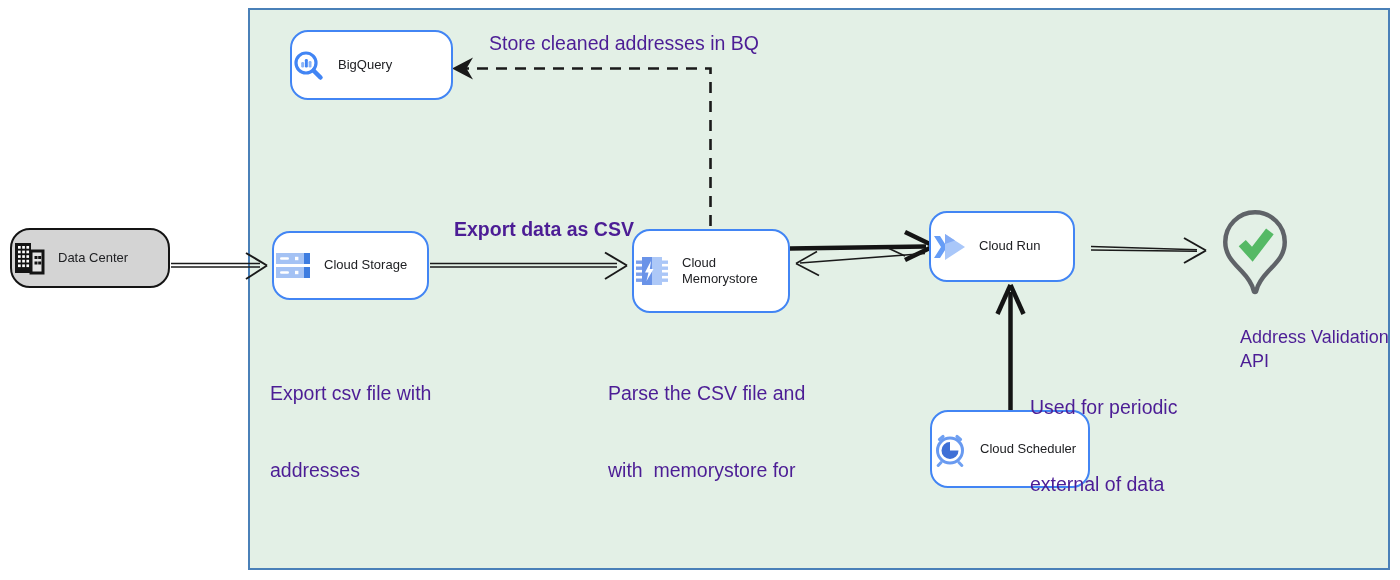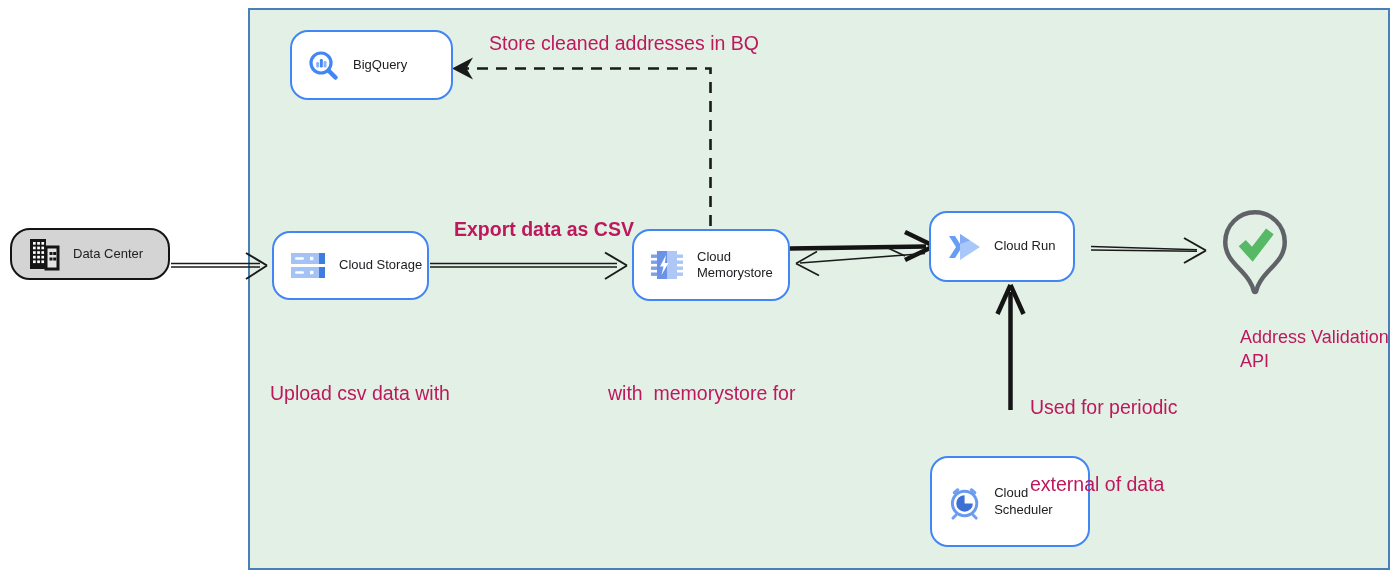--- a/index.html
+++ b/index.html
@@ -12,39 +12,39 @@
   .container-box {
     position:absolute; left:248px; top:8px; width:1142px; height:562px;
     background:#e3f0e6; border:2px solid #4a80b8; box-sizing:border-box; z-index:1;
   }
 
   svg.arrows { position:absolute; left:0; top:0; z-index:2; }
 
   .node {
     position:absolute; background:#ffffff; border:2px solid #4285f4;
     border-radius:18px; display:flex; align-items:center;
-    padding-left:15px; gap:12px; box-sizing:border-box; z-index:3;
+    gap:12px; box-sizing:border-box; z-index:3;
   }
   .node.external {
     background:#d4d4d4; border:2px solid #141414; border-radius:20px;
   }
   .node-label { font-size:13px; color:#202124; line-height:1.25; }
   .wrap2 { width:86px; }
 
-  #node-datacenter  { left:10px;  top:228px; width:160px; height:52px; }
+  #node-datacenter  { left:10px;  top:228px; width:160px; height:60px; }
   #node-bigquery    { left:290px; top:30px;  width:163px; height:70px; }
   #node-storage     { left:272px; top:231px; width:157px; height:69px;text-align:center; }
-  #node-memorystore { left:632px; top:229px; width:158px; height:72px; }
+  #node-memorystore { left:632px; top:229px; width:158px; height:84px; }
   #node-run         { left:929px; top:211px; width:146px; height:71px; }
-  #node-scheduler   { left:930px; top:410px; width:160px; height:91px;margin-top:46px; }
+  #node-scheduler   { left:930px; top:410px; width:160px; height:78px; }
 
   .pin-wrap { position:absolute; left:1221px; top:209px; z-index:3; }
 
   .note {
-    position:absolute; color:#be185d; font-size:19.5px; line-height:25.5px;
+    position:absolute; color:#4c1d95; font-size:19.5px; line-height:25.5px;
     z-index:4; white-space:pre;
   }
   #note-store     { left:489px;  top:31px; }
   #note-export    { left:454px;  top:217px;font-weight:bold; }
   #note-upload    { left:270px;  top:330px; }
   #note-parse     { left:608px;  top:330px; }
   #note-scheduler { left:1030px; top:344px; }
   #note-address   { left:1240px; top:325px; width:164px;
                     font-size:18px; line-height:24px; white-space:normal; }
 </style>
@@ -206,25 +206,27 @@
       <path d="M32,3 C16.5,3 4,15.5 4,31 C4,43.5 12,50.5 19.5,58.5 C24.5,63.8 29,69.5 30.7,76.5 C31.2,78.5 32.8,78.5 33.3,76.5 C35,69.5 39.5,63.8 44.5,58.5 C52,50.5 60,43.5 60,31 C60,15.5 47.5,3 32,3 Z" fill="none" stroke="#5f6368" stroke-width="4.2"></path>
       <polyline points="20,32 29.5,42.5 46,21" fill="none" stroke="#55b965" stroke-width="9"></polyline>
     </svg>
   </div>
   <div class="note" id="note-address">Address Validation API</div>
 
   <div class="note" id="note-store">Store cleaned addresses in BQ</div>
   <div class="note" id="note-export">Export data as CSV</div>
 
   <div class="note" id="note-upload">
-    <div>Upload csv data with</div>
+    <div>Export csv file with</div>
+    <div>addresses</div>
     
   </div>
 
   <div class="note" id="note-parse">
+    <div>Parse the CSV file and</div>
     <div>with  memorystore for</div>
     
   </div>
 
   <div class="note" id="note-scheduler">
     <div>Used for periodic</div>
     <div>external of data</div>
   </div>
 
 </div>

